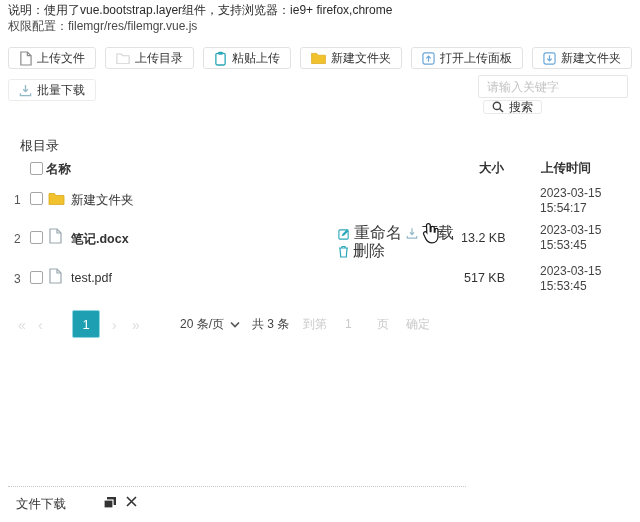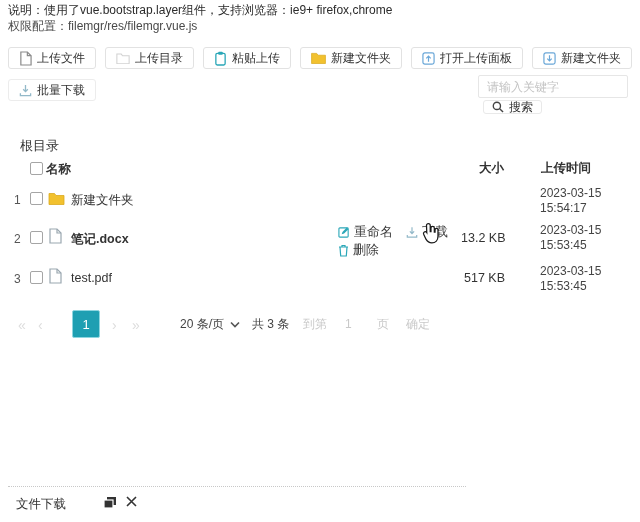--- a/index.html
+++ b/index.html
@@ -15,21 +15,21 @@
         border-radius:2px;padding:0 8px;font-size:12px;color:#333;
         font-family:"Liberation Sans","DejaVu Sans",sans-serif;}
   .search-input::placeholder{color:#c3c3c3;}
   .crumb{font-size:13px;color:#333;}
   .th{font-size:12.5px;font-weight:bold;color:#333;white-space:nowrap;}
   .cell{font-size:12.5px;color:#333;white-space:nowrap;}
   .idx{font-size:12px;color:#555;}
   .cbx{width:13px;height:13px;border:1px solid #a5a5a5;border-radius:2px;background:#fff;
        display:inline-block;box-sizing:border-box;}
   .datecell{font-size:12px;color:#444;line-height:15px;white-space:nowrap;}
-  .action{display:inline-flex;align-items:center;gap:4px;font-size:13px;color:#3a3a3a;
+  .action{display:inline-flex;align-items:center;gap:4px;font-size:16px;color:#3a3a3a;
           cursor:pointer;white-space:nowrap;}
   .pg{font-size:12px;color:#444;line-height:28px;white-space:nowrap;}
   .pg-dim{color:#c9c9c9;}
   .pg-arrow{font-size:14px;color:#ddd;line-height:28px;cursor:pointer;}
   .pg-current{width:28px;height:28px;background:#1e9fb2;border:1px solid #8ed6e0;
       border-radius:2px;color:#fff;font-size:13px;display:flex;align-items:center;
       justify-content:center;box-sizing:border-box;cursor:pointer;}
   .dotline{border-top:1px dotted #c8c8c8;height:0;}
   .panel-title{font-size:12.5px;color:#333;}
   .icon{display:inline-flex;align-items:center;justify-content:center;flex:0 0 auto;}

